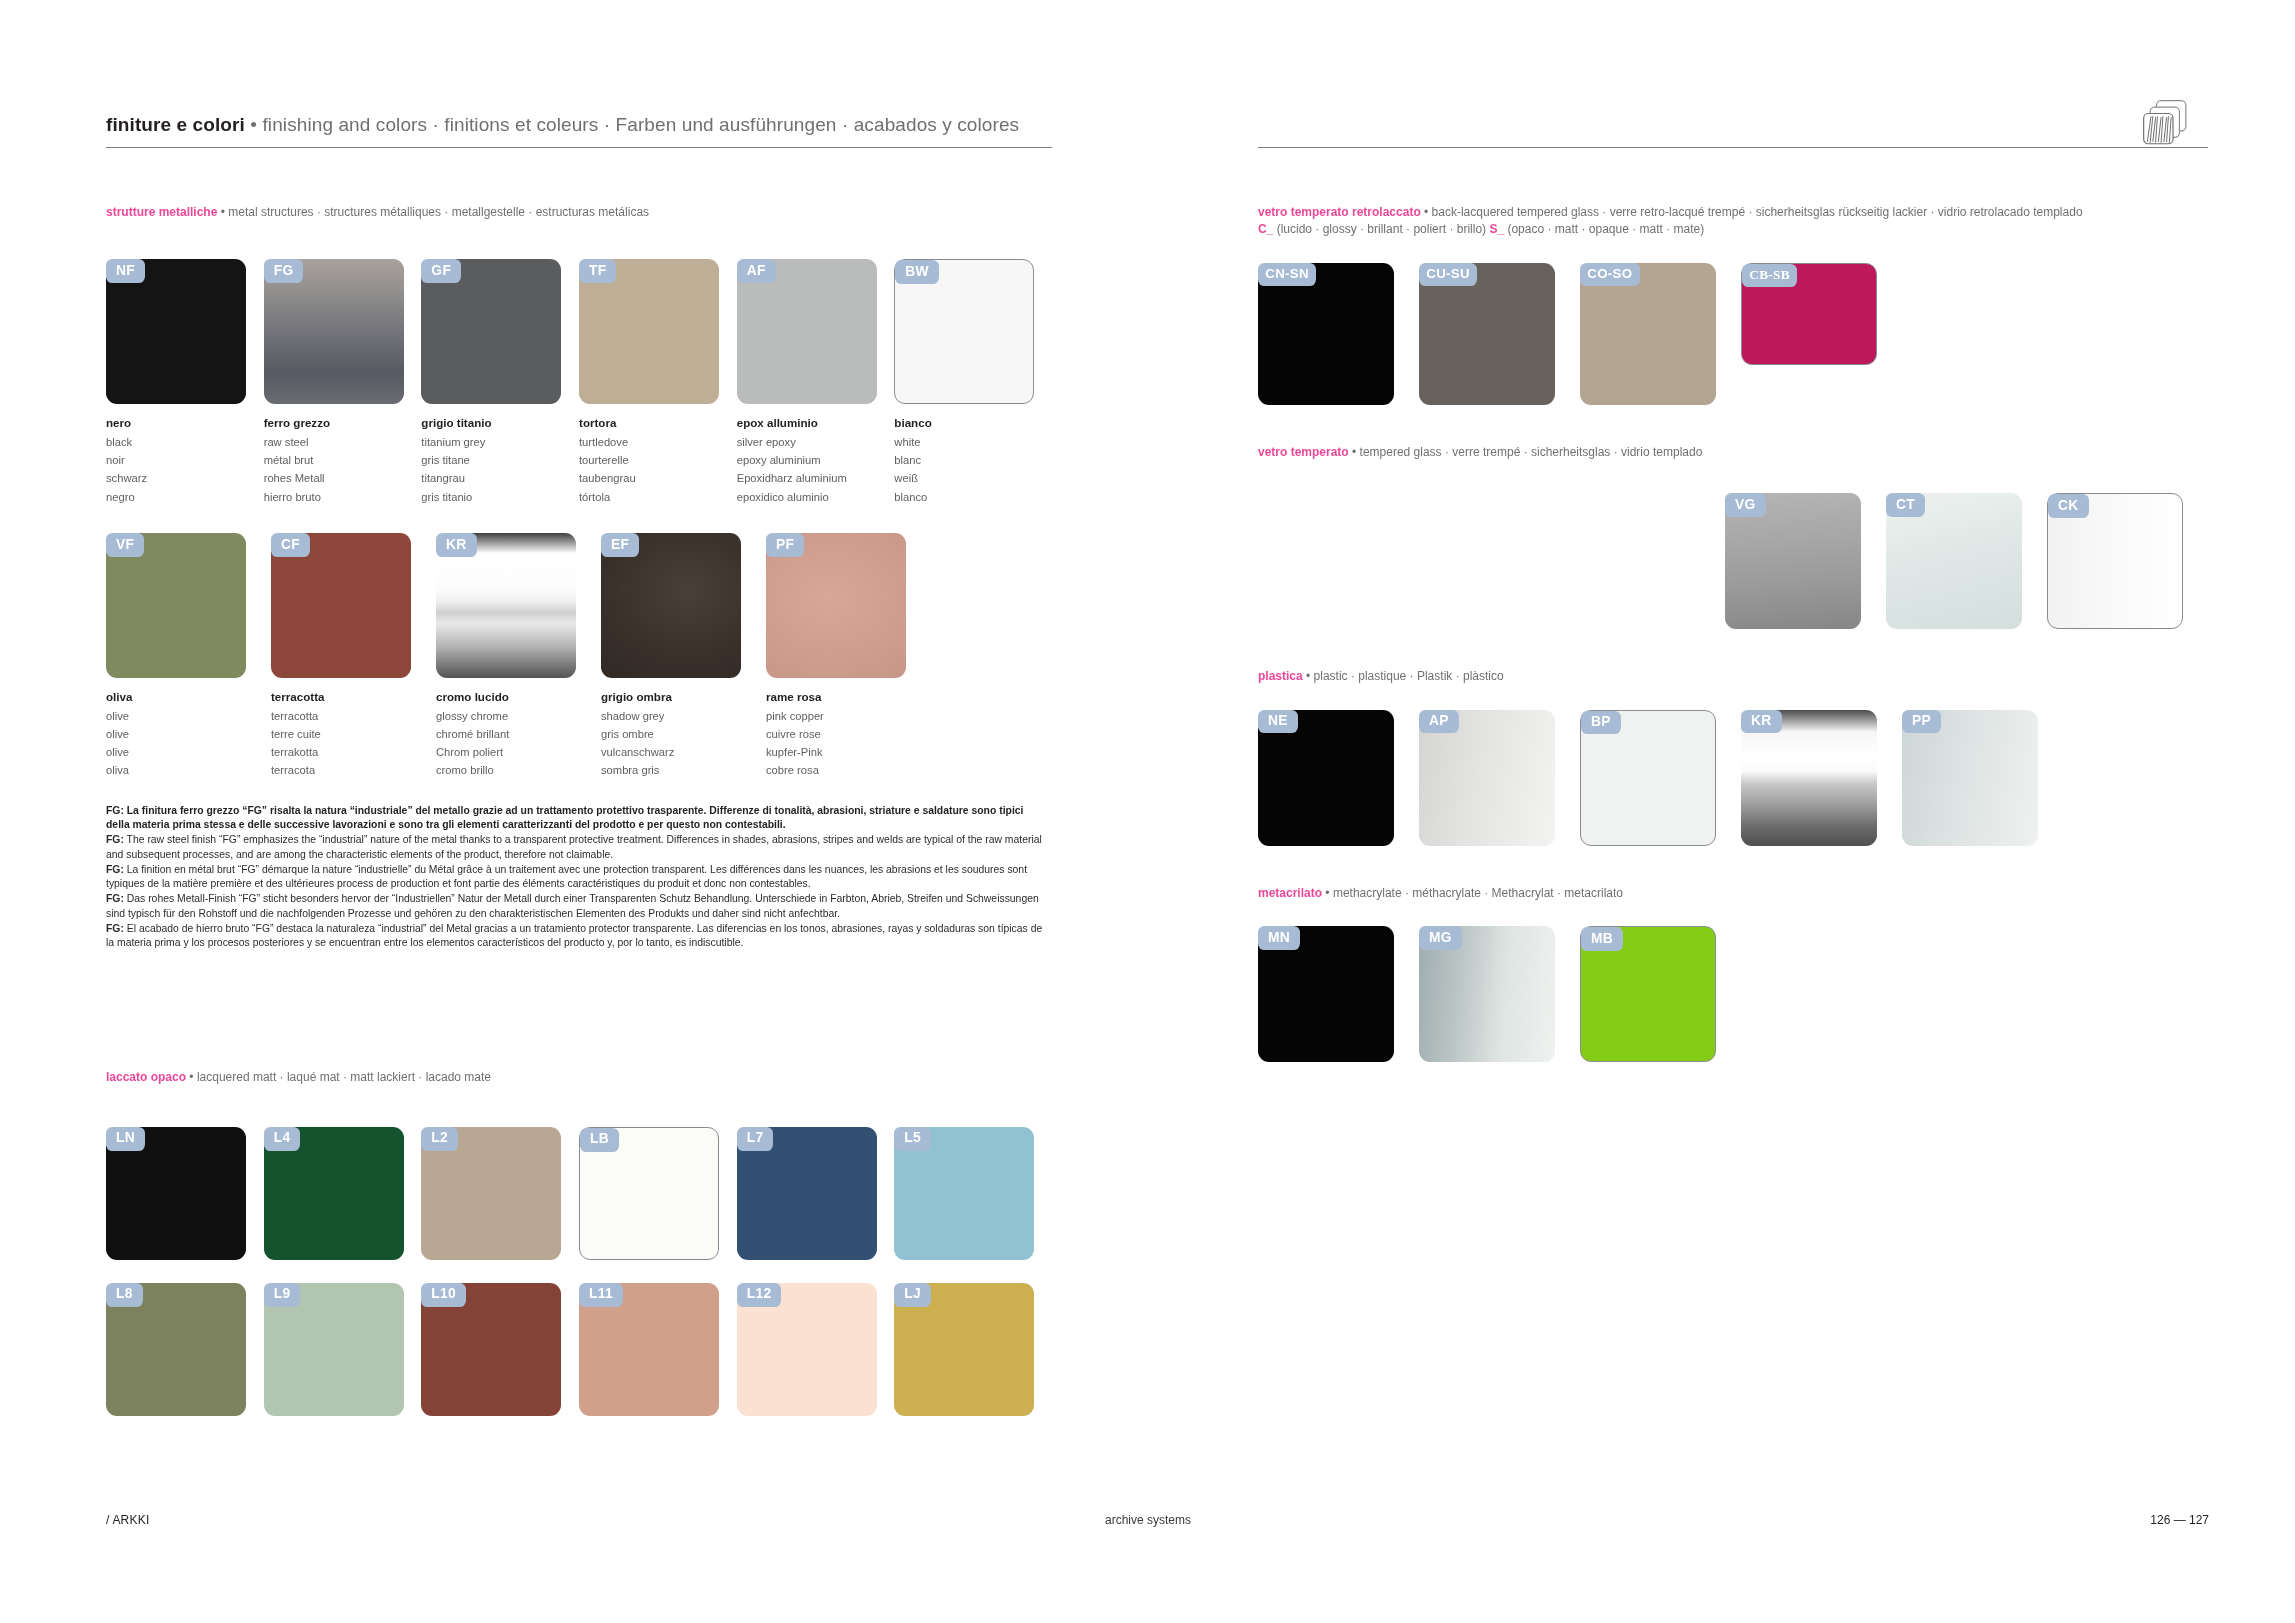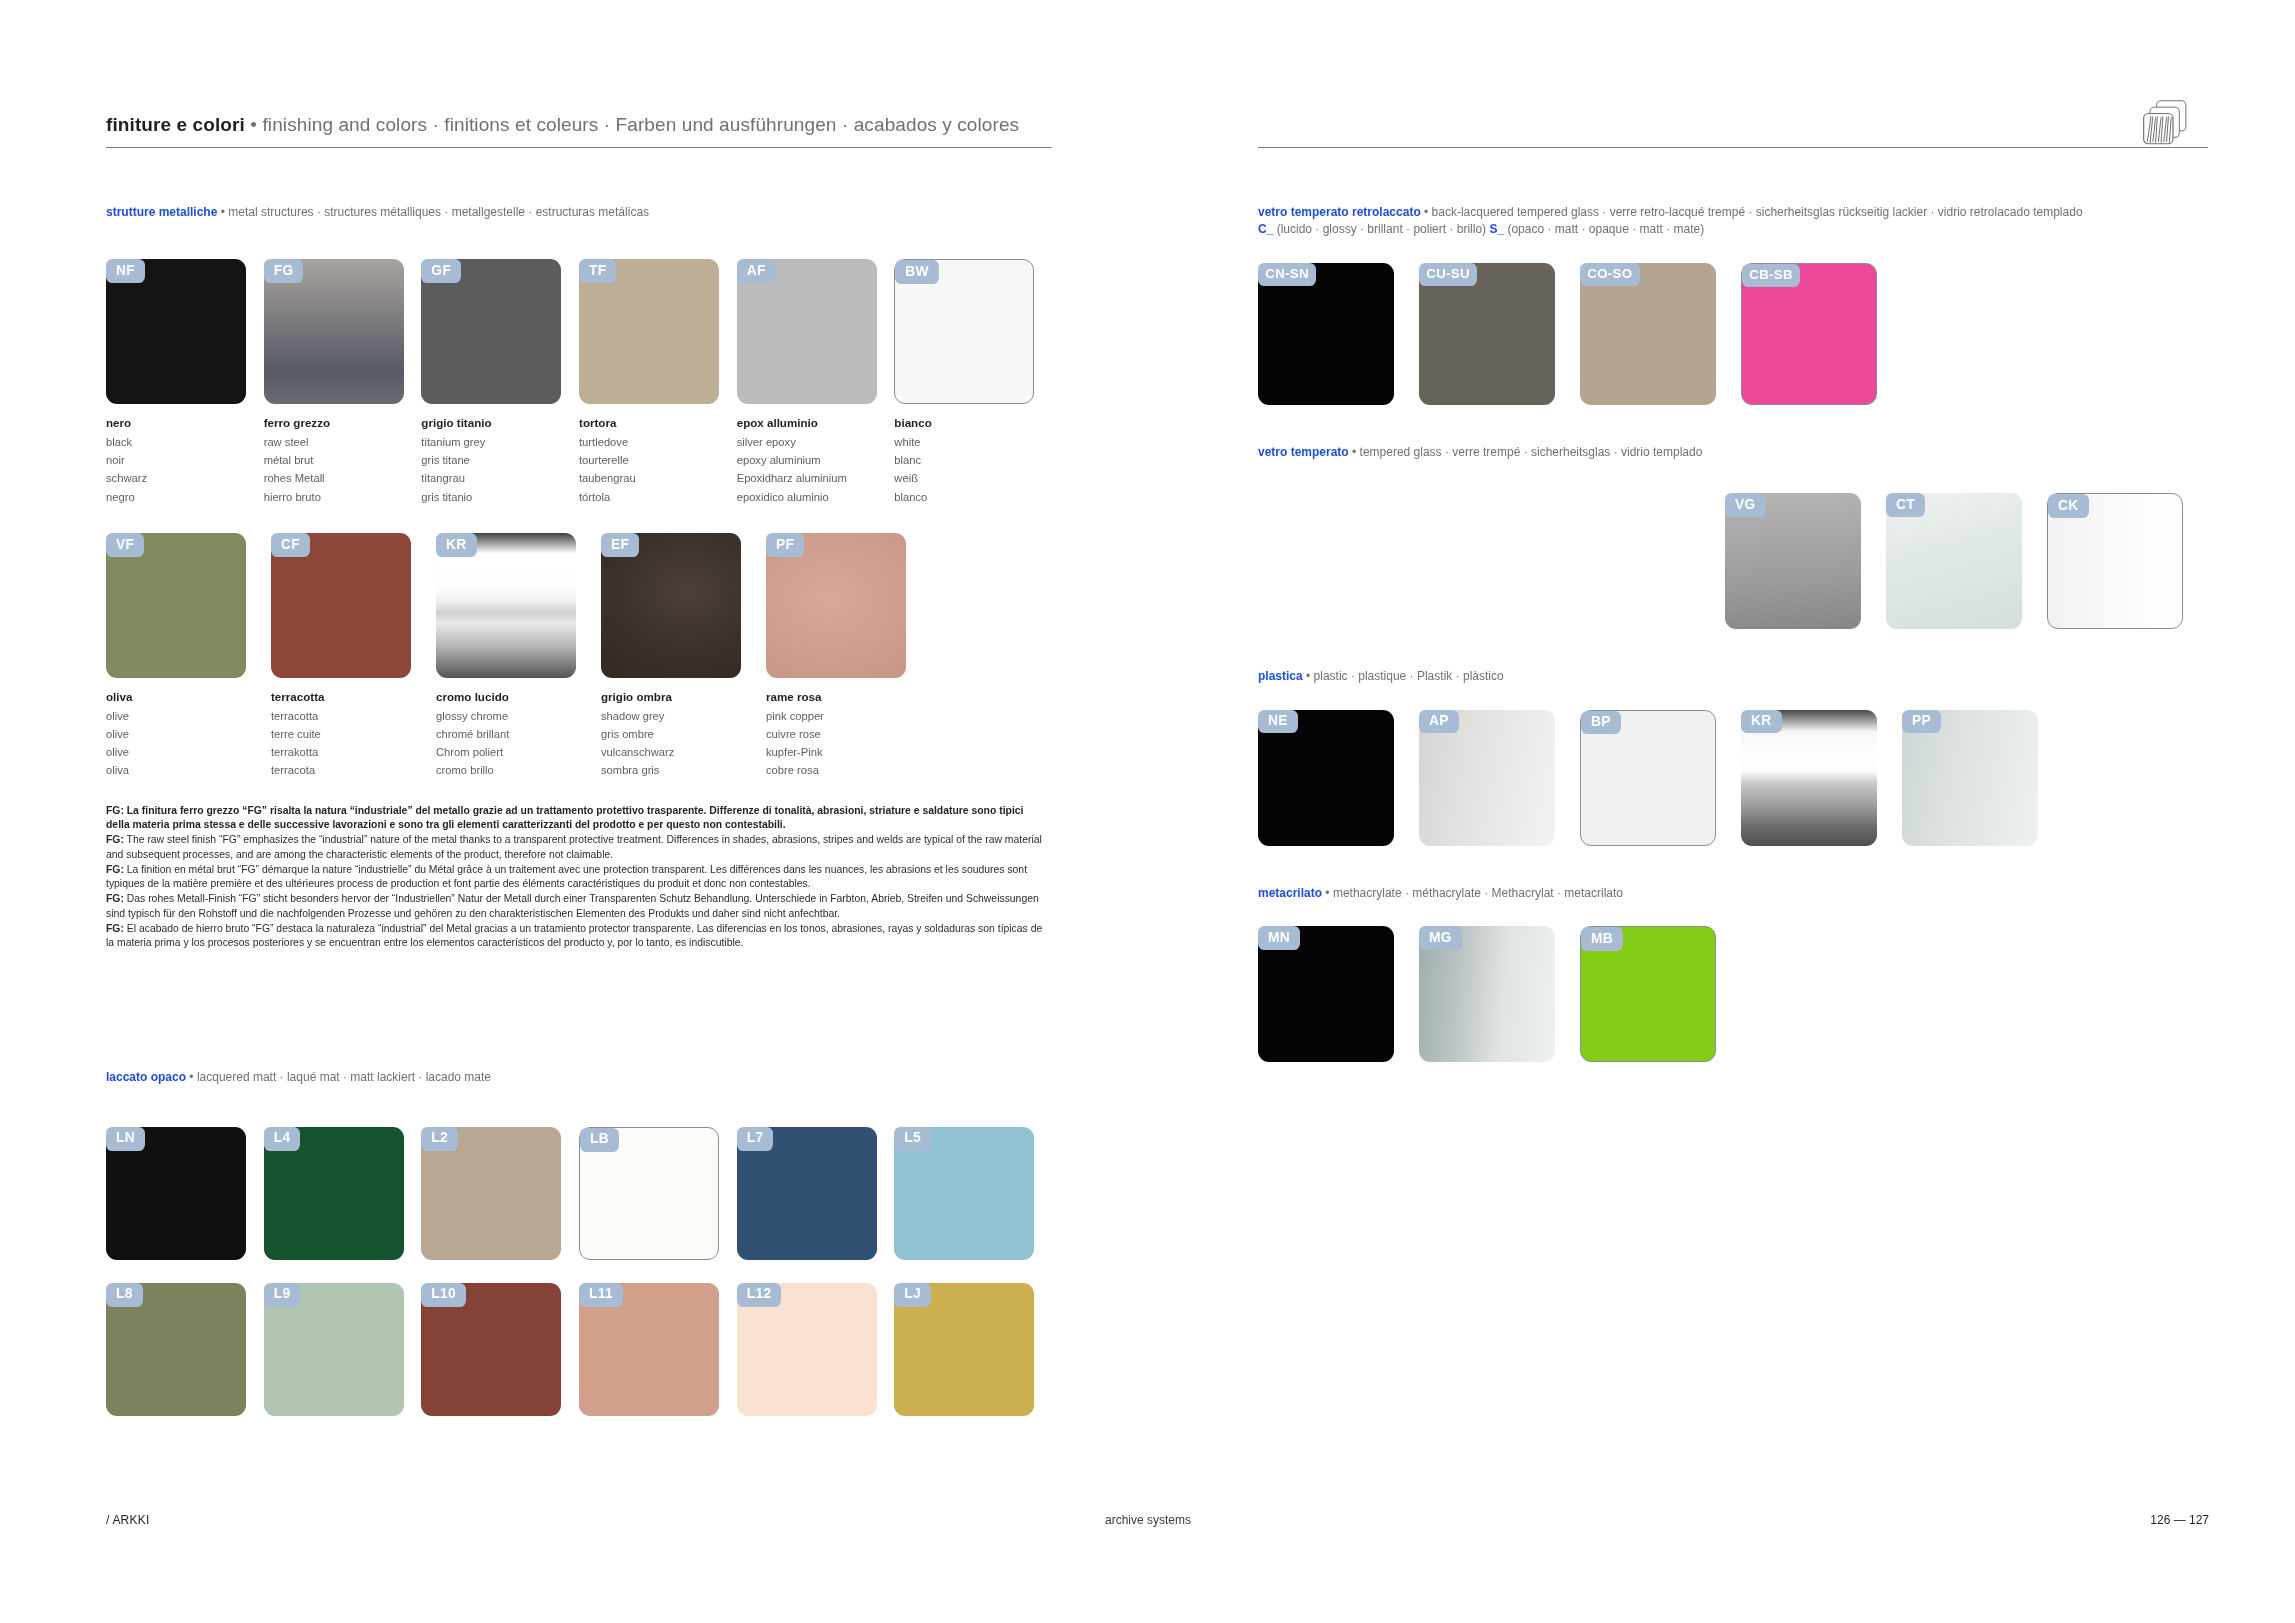--- a/index.html
+++ b/index.html
@@ -20,21 +20,21 @@
   .hdr-wrap{position:relative;height:69px;}
   .hdr-title{font-size:19px;letter-spacing:0.1px;white-space:nowrap;line-height:1;}
   .hdr-title b{font-weight:700;color:#231f20;}
   .hdr-title span.rest{font-weight:400;color:#6f7072;}
   .hdr-rule{position:absolute;left:0;right:0;top:32px;height:0.9px;background:#7c7c7c;}
 
   .stack-icon{position:absolute;left:2140px;top:96px;width:55px;height:57px;}
 
   
   .sec-head{font-size:12px;line-height:1.45;white-space:nowrap;}
-  .sec-head b{font-weight:700;color:#1d4ed8;}
+  .sec-head b{font-weight:700;color:#ec4899;}
   .sec-head .rest{font-weight:400;color:#6f7072;}
 
   
   .row{display:flex;}
   .sw-cell{position:relative;}
   .sw{
     position:relative;
     border-radius:11px;
     box-sizing:border-box;
   }
@@ -340,21 +340,21 @@
         <div class="sw" style="width:136px;height:142px;background:#67625b;">
           <span class="sw-code wide">CU-SU</span>
         </div>
       </div>
       <div class="sw-cell" style="width:161px;">
         <div class="sw" style="width:136px;height:142px;background:#b4a592;">
           <span class="sw-code wide">CO-SO</span>
         </div>
       </div>
       <div class="sw-cell" style="width:161px;">
-        <div class="sw outlined" style="width:136px;height:142px;background:#ec4899;">
+        <div class="sw outlined" style="width:136px;height:102px;background:#be185d;font-family:Liberation Serif, serif;">
           <span class="sw-code wide">CB-SB</span>
         </div>
       </div>
     </div>
 
     <div class="sec-head" style="margin-top:39px;">
       <b>vetro temperato</b><span class="rest"> • tempered glass · verre trempé ·  sicherheitsglas · vidrio templado</span>
     </div>
 
     <div class="row" style="margin-top:32px;justify-content:flex-end;">

